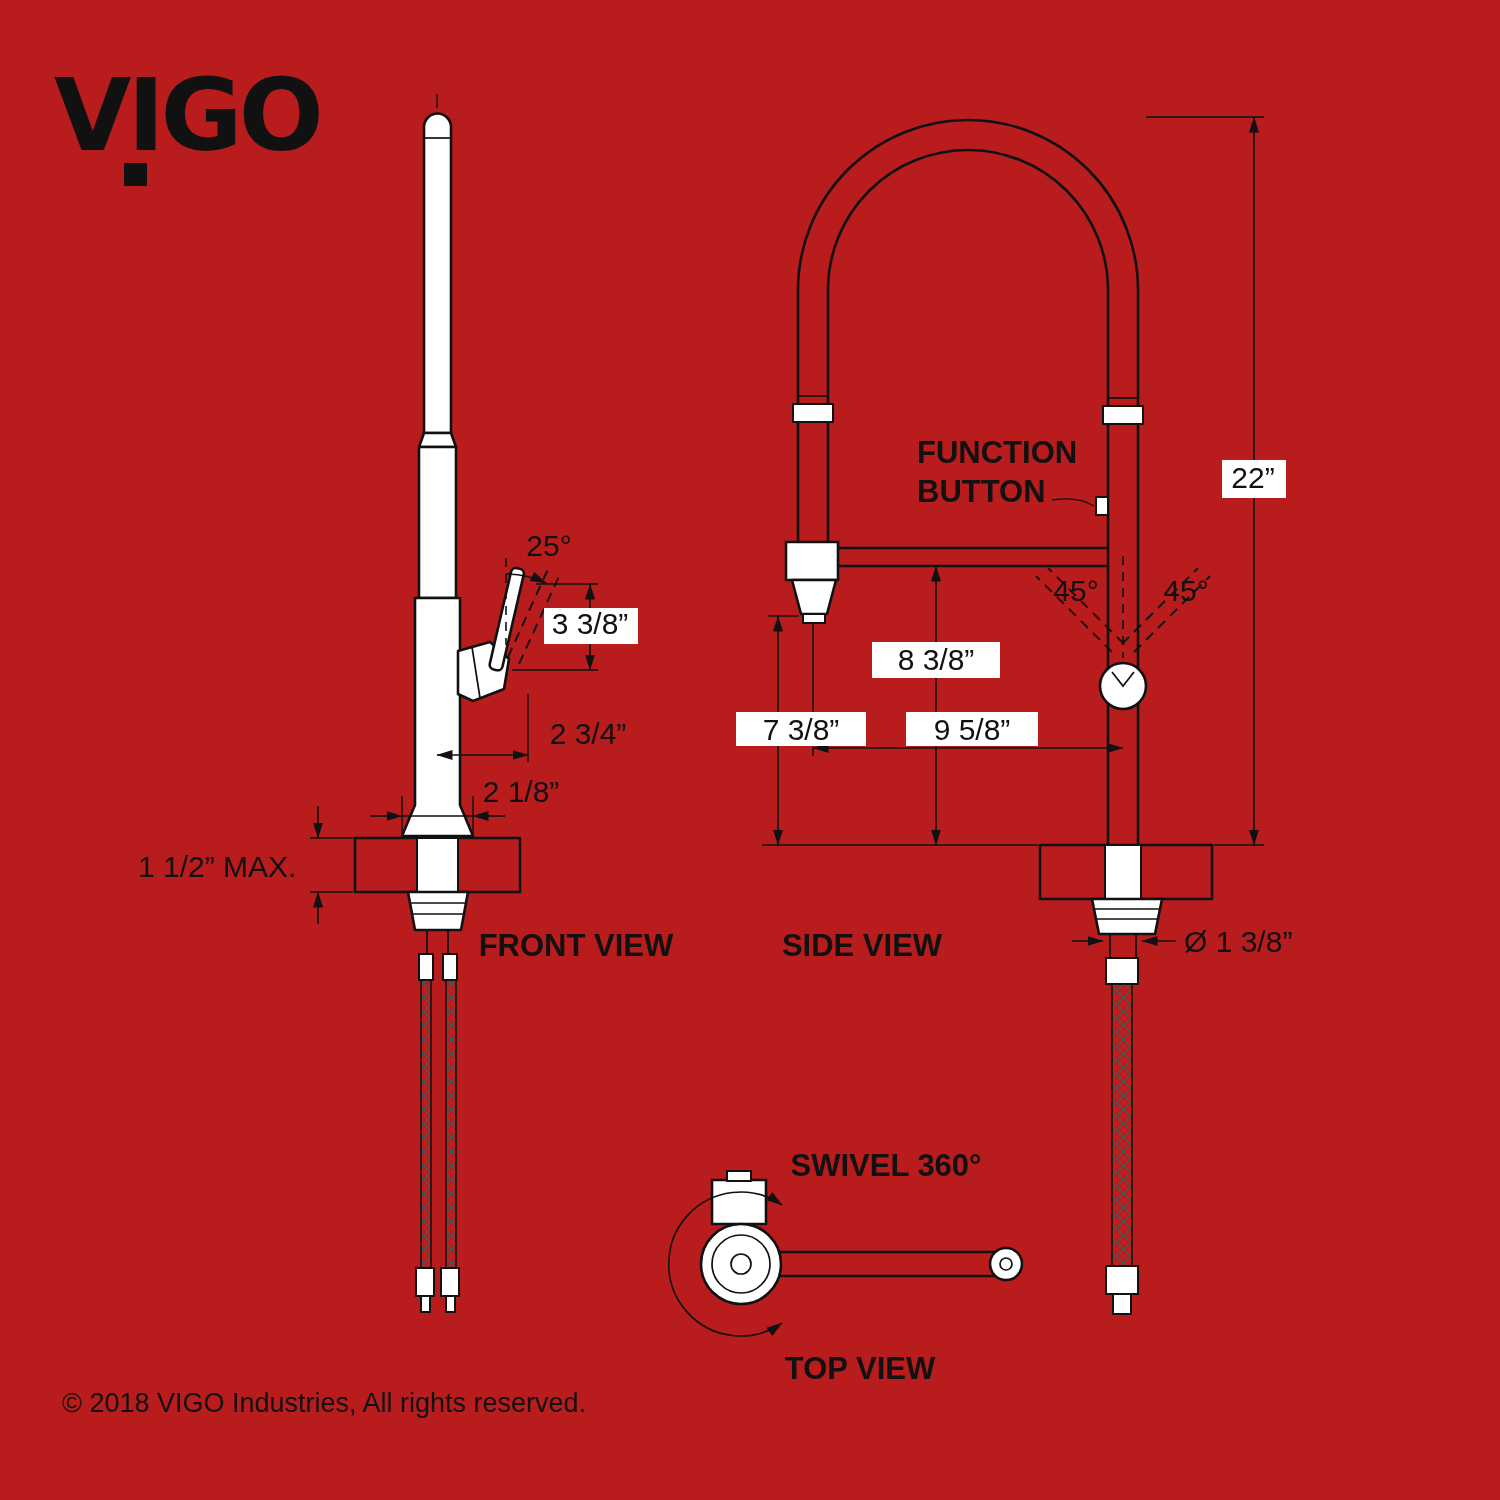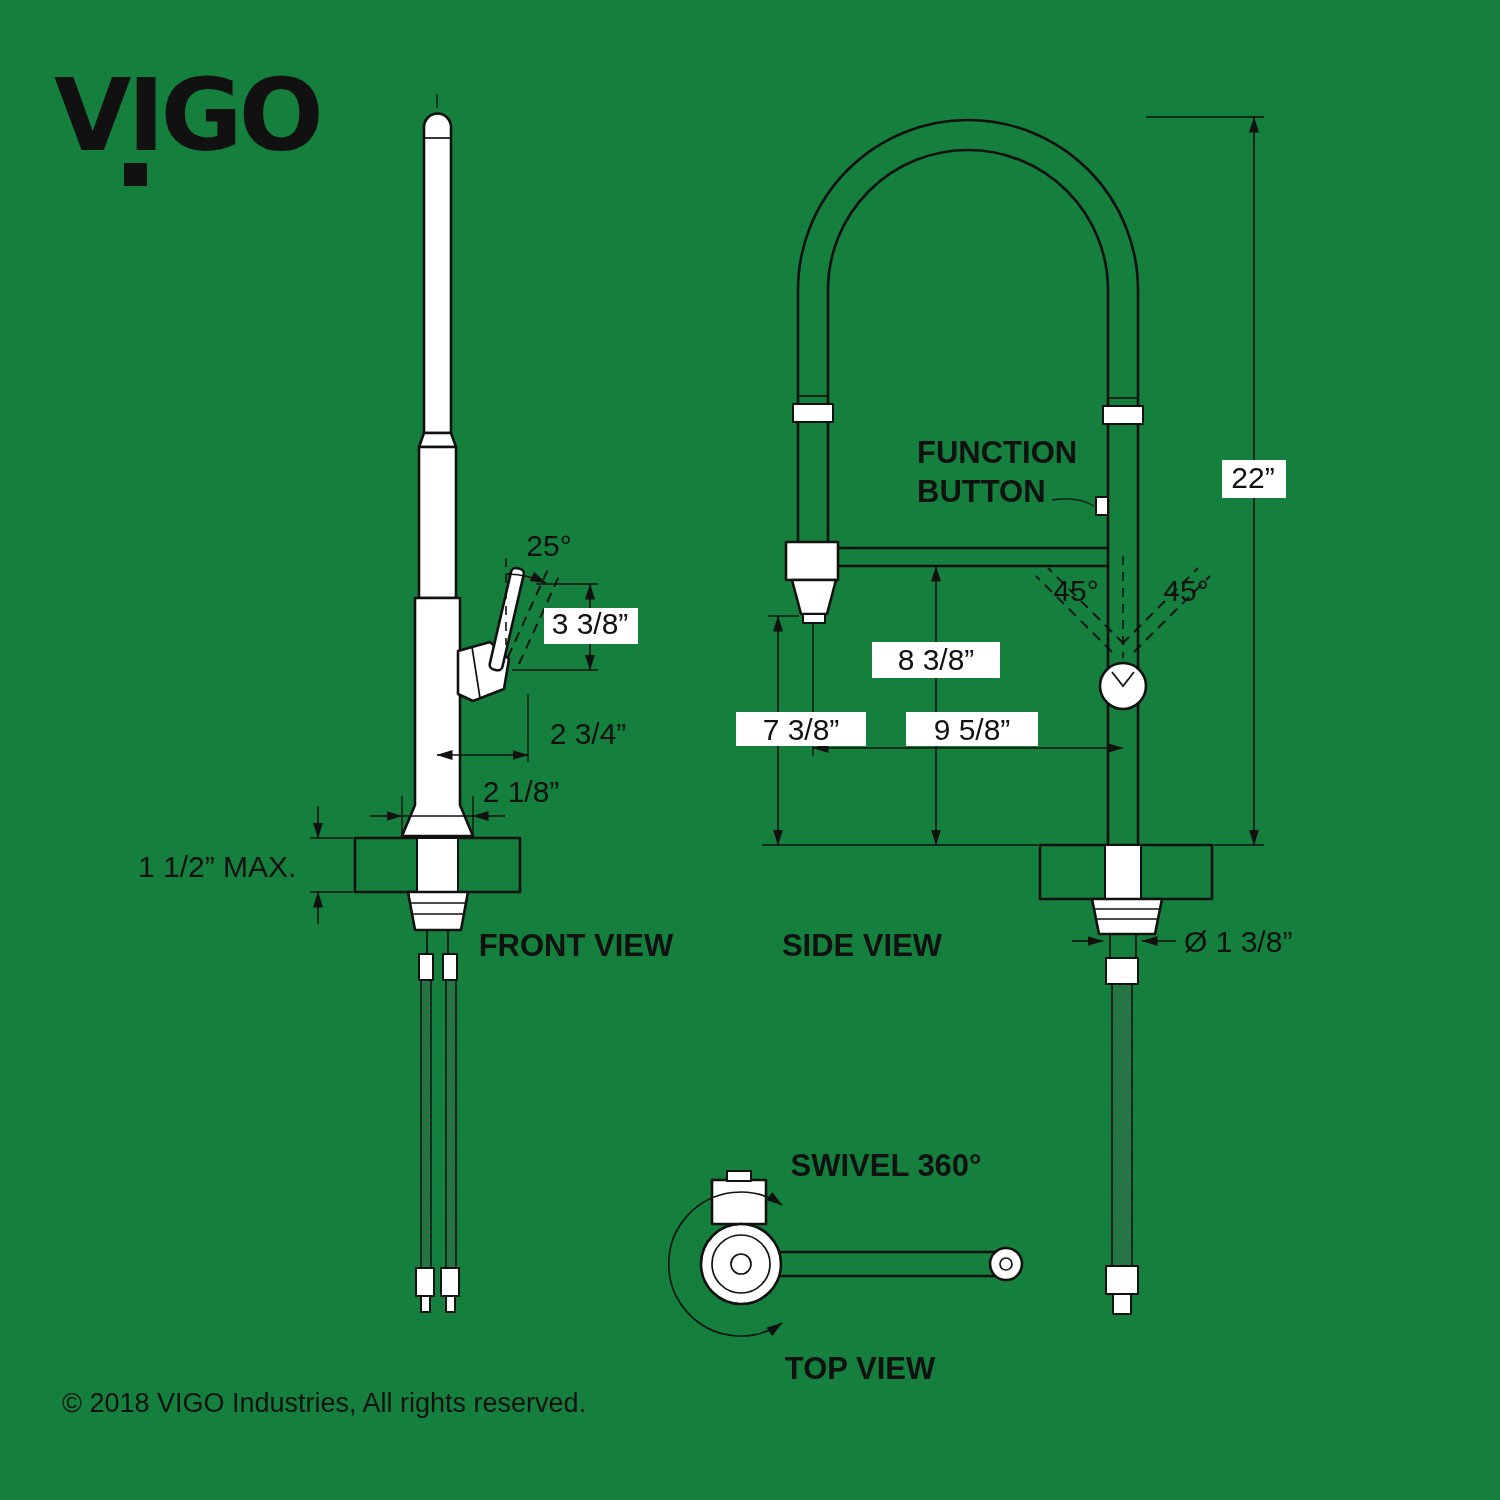--- a/index.html
+++ b/index.html
@@ -1,16 +1,16 @@
 <!DOCTYPE html>
 <html><head>
 <meta charset="utf-8">
 <style>
   html,body{margin:0;padding:0;background:#fff;}
-  .canvas{position:relative;width:1500px;height:1500px;background:#15803d;overflow:hidden;}
+  .canvas{position:relative;width:1500px;height:1500px;background:#b91c1c;overflow:hidden;}
   svg{display:block;}
   
   .ol  {stroke:#111;stroke-width:2.6;fill:none;stroke-linecap:round;stroke-linejoin:round;}
   .olf {stroke:#111;stroke-width:2.6;fill:#fff;stroke-linejoin:round;}
   .ol2 {stroke:#111;stroke-width:2;fill:#fff;stroke-linejoin:round;}
   .thin{stroke:#111;stroke-width:1.4;fill:none;}
   .thin2{stroke:#111;stroke-width:1.7;fill:none;}
   .dim {stroke:#111;stroke-width:1.6;fill:none;}
   .dash{stroke:#111;stroke-width:1.6;fill:none;stroke-dasharray:9 7;}
   .dash2{stroke:#111;stroke-width:1.9;fill:none;stroke-dasharray:10 7;}

